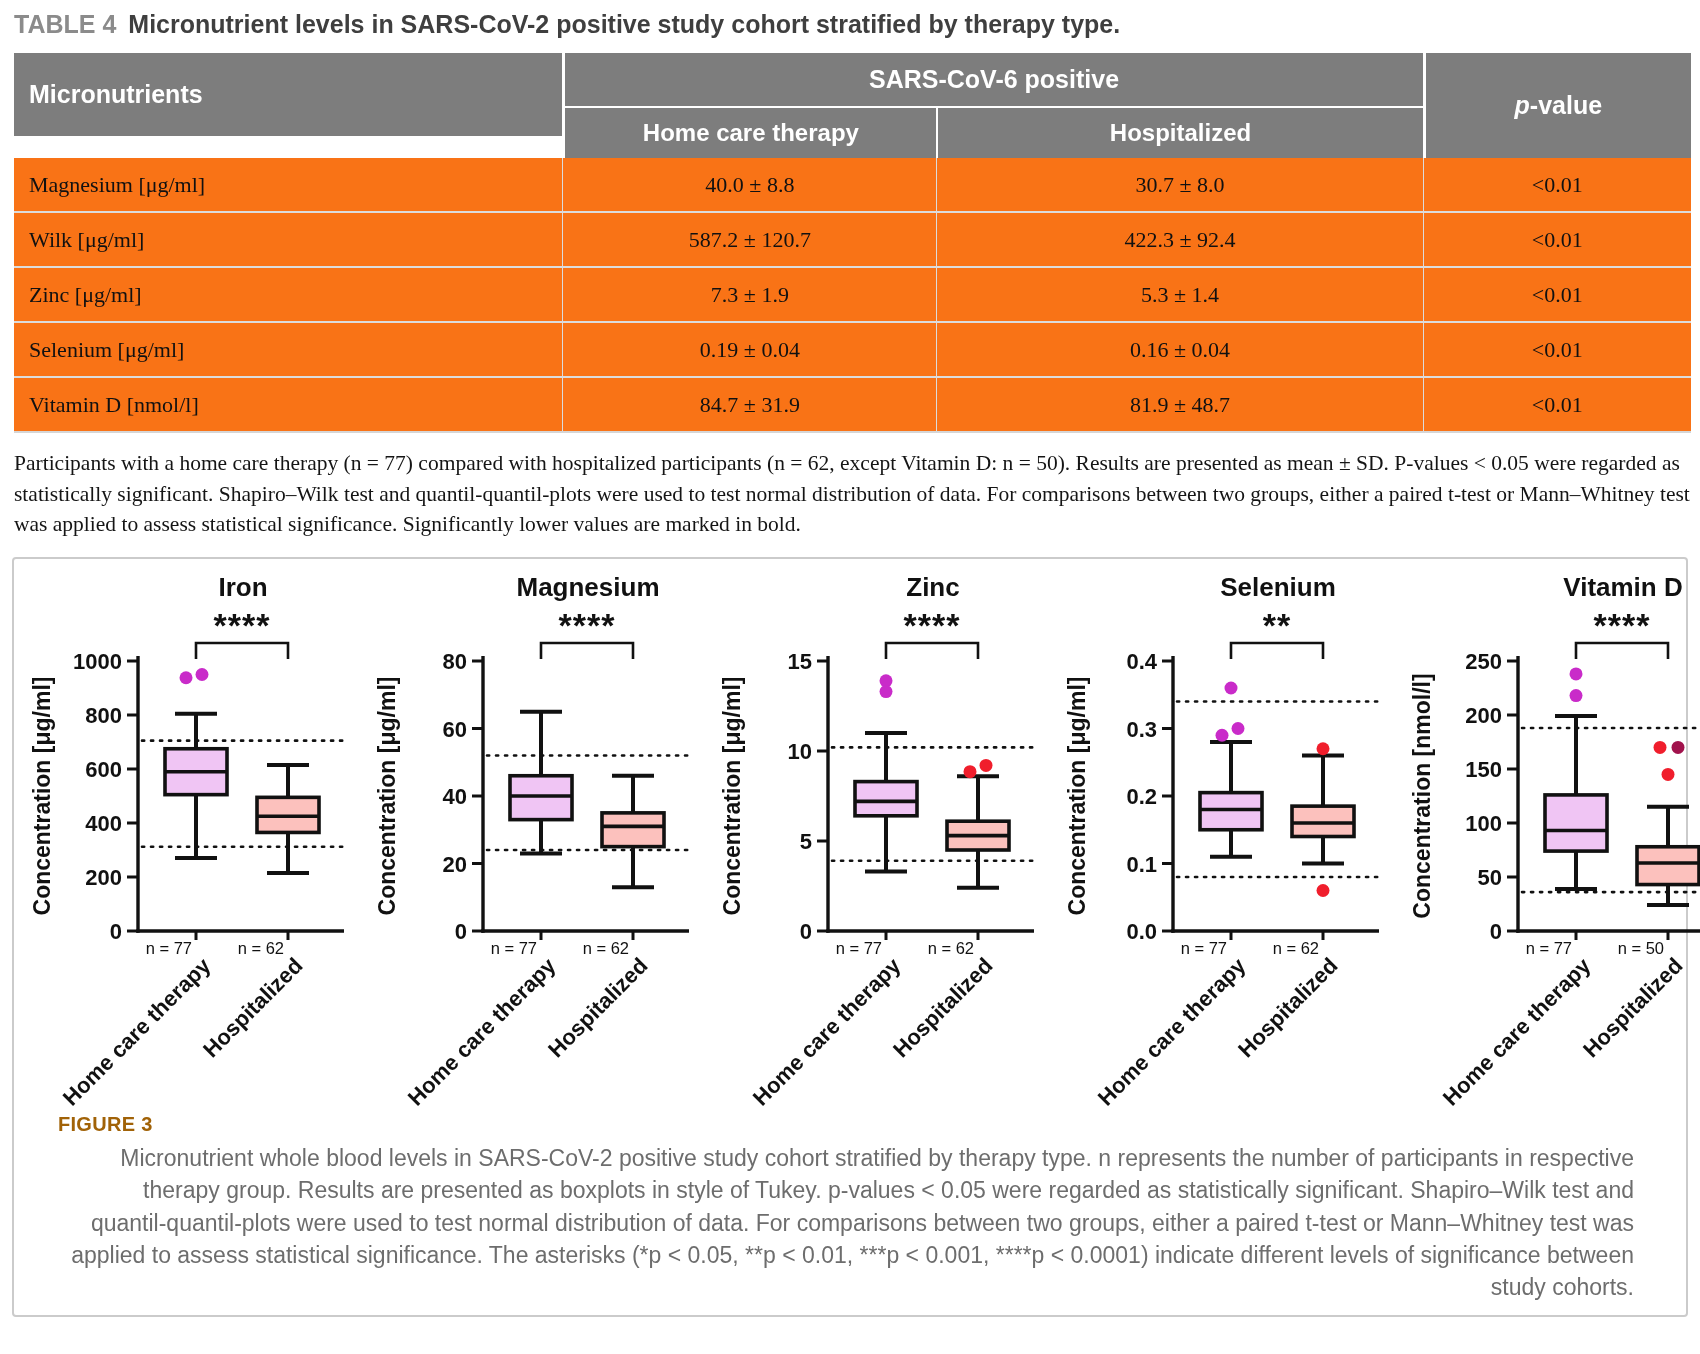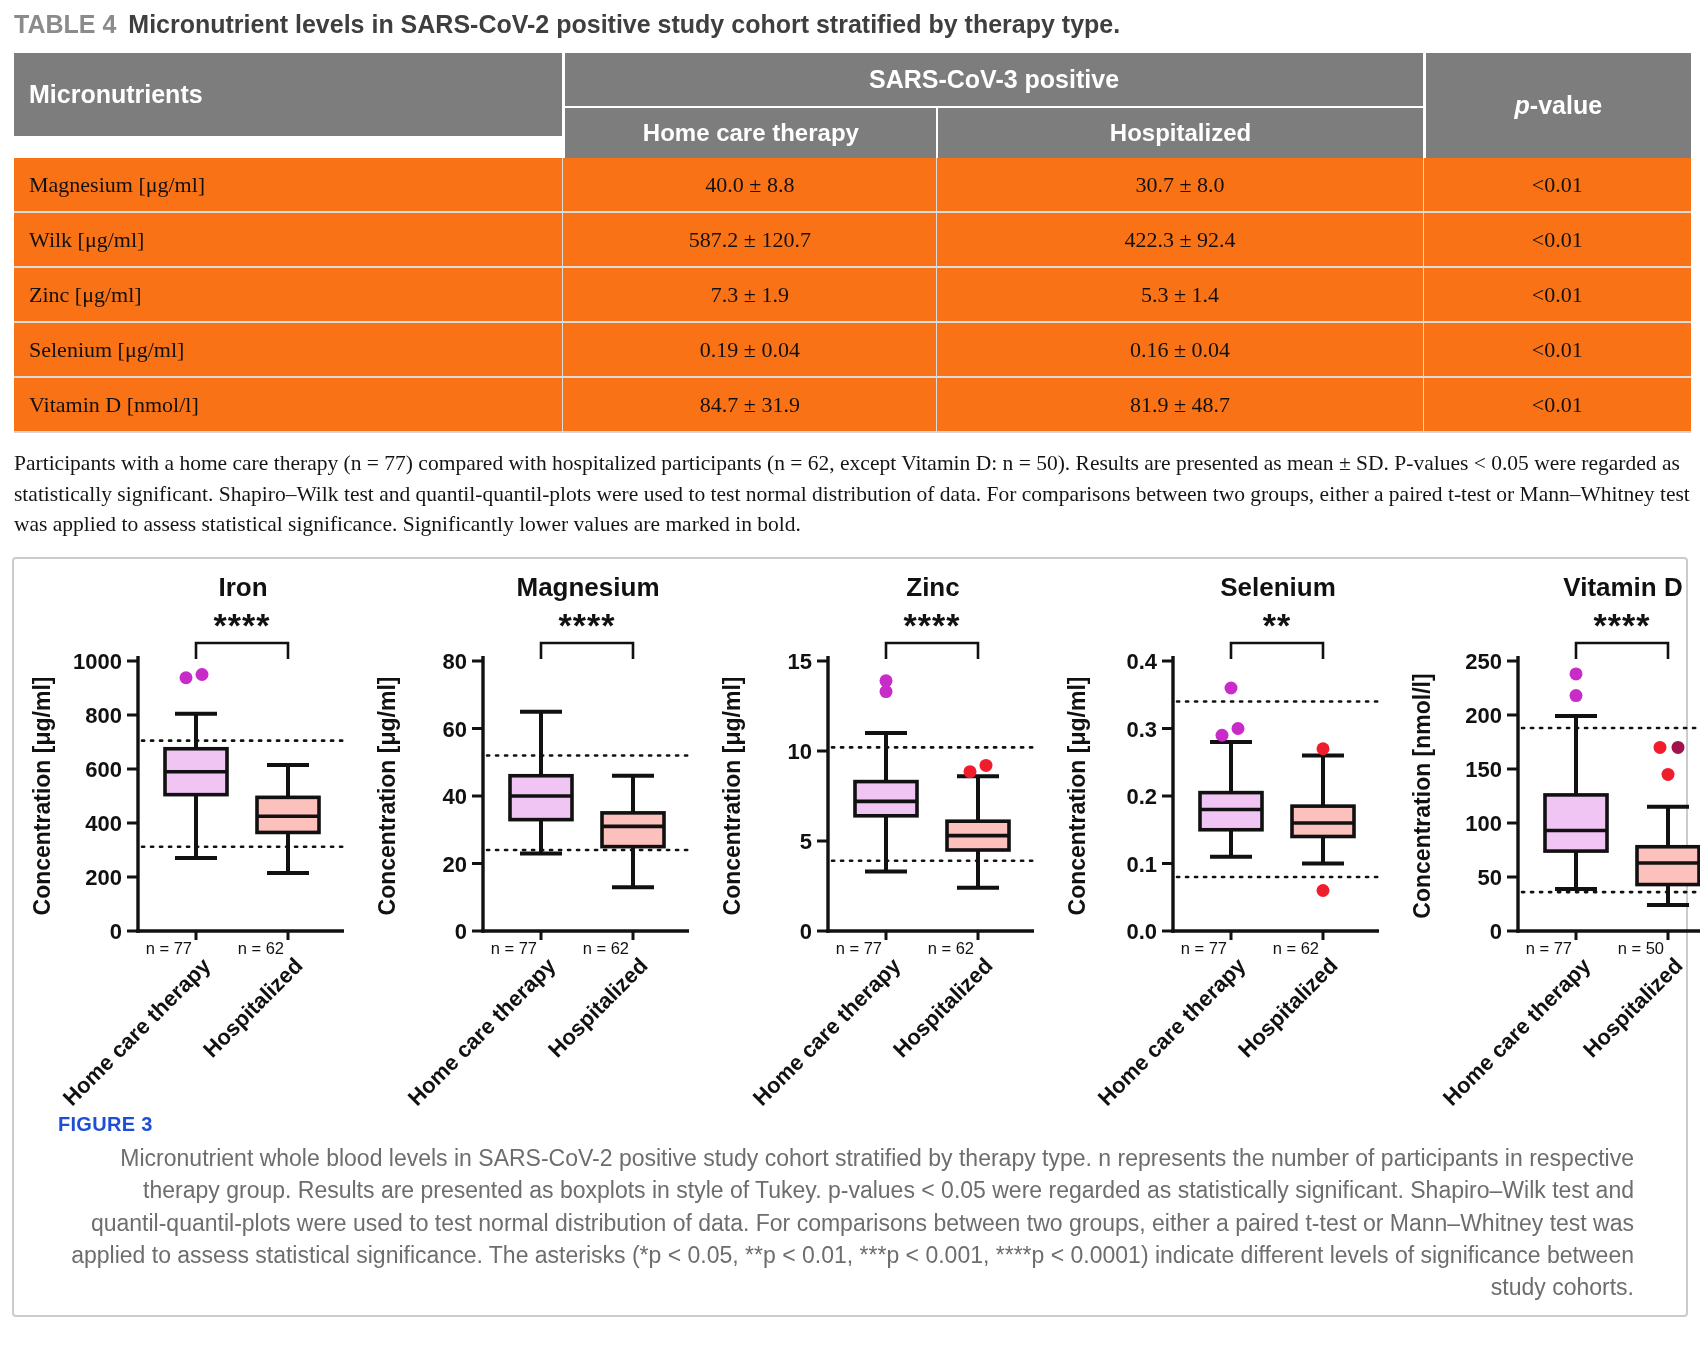--- a/index.html
+++ b/index.html
@@ -23,33 +23,33 @@
   .c-mid{justify-content:center;border-left:1.5px solid #dcdcdc;}
   .c-bold{font-weight:normal;}
 
   .tbl-caption{margin:15px 10px 0 14px;font-family:"Liberation Serif",serif;font-size:21.5px;line-height:1.43;color:#151515;}
 
   
   .figure-box{margin:17px 12px 0;border:2px solid #cbcbcb;border-radius:4px;height:760px;box-sizing:border-box;background:#fff;padding-top:10px;}
   .panels{display:flex;justify-content:space-between;padding:0 6px;height:542px;gap:13px;}
   .panel{width:332px;height:540px;}
   svg text{font-family:"Liberation Sans",sans-serif;fill:#111;}
-  .fig-label{margin:2px 0 0 44px;color:#1d4ed8;font-weight:bold;font-size:20px;letter-spacing:.3px;}
+  .fig-label{margin:2px 0 0 44px;color:#a16207;font-weight:bold;font-size:20px;letter-spacing:.3px;}
   .fig-caption{margin:6px 52px 0 56px;color:#6d6d6d;font-size:23px;line-height:1.4;text-align:right;}
 </style>
 </head>
 <body>
 
 <div class="page-title">
   <span class="lbl">TABLE 4</span><span class="ttl">Micronutrient levels in SARS-CoV-2 positive study cohort stratified by therapy type.</span>
 </div>
 
 <div class="tbl">
   <div class="hcell h-micro">Micronutrients</div>
-  <div class="hcell h-group">SARS-CoV-3 positive</div>
+  <div class="hcell h-group">SARS-CoV-6 positive</div>
   <div class="hcell h-pval">
       <span class="it">p</span>
       <span>-value</span>
     </div>
   <div class="hcell h-sub1">Home care therapy</div>
   <div class="hcell h-sub2">Hospitalized</div>
 
   <div class="bcell first c-name">Magnesium [μg/ml]</div>
   <div class="bcell first c-mid">40.0 ± 8.8</div>
   <div class="bcell first c-mid c-bold">30.7 ± 8.0</div>

